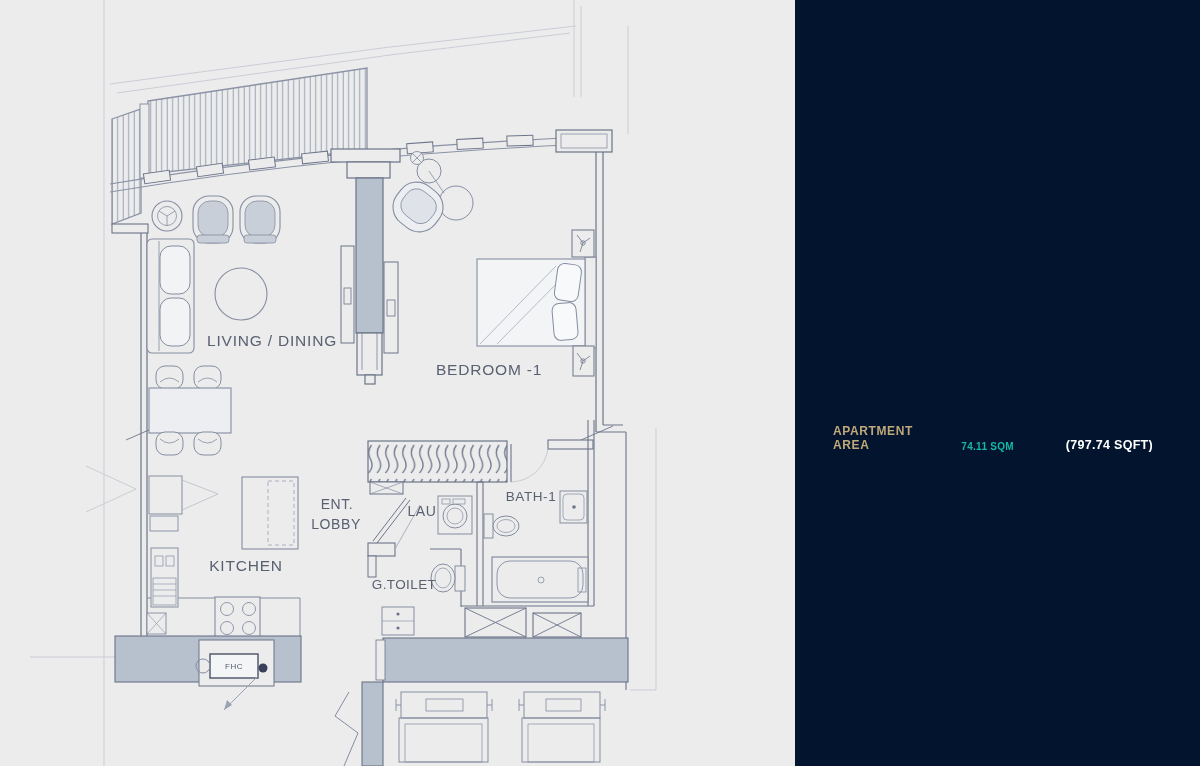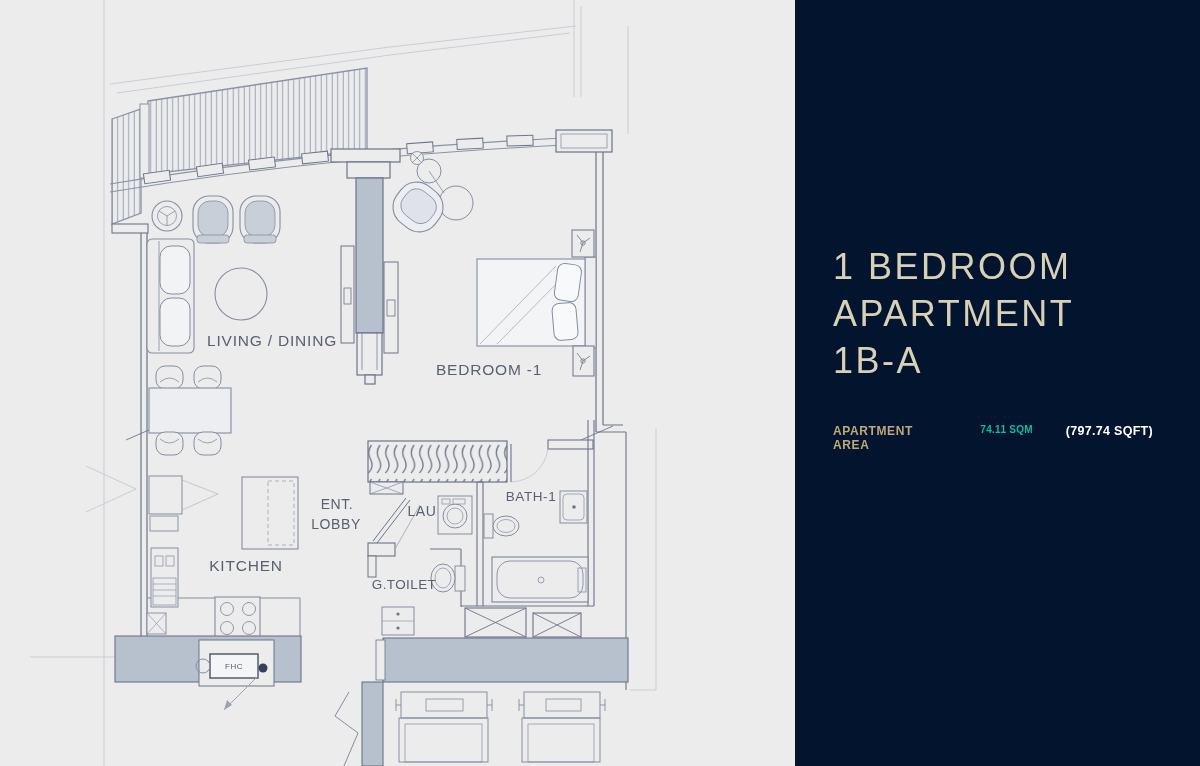--- a/index.html
+++ b/index.html
@@ -11,24 +11,24 @@
   .side-panel{
     position:absolute;left:795px;top:0;width:405px;height:766px;
     background:#02142e;
   }
   .panel-title{
     position:absolute;left:38px;top:243px;
     color:#d8d1b8;font-size:36px;line-height:47px;letter-spacing:2.5px;
     font-weight:400;
   }
   .area-table{position:absolute;left:38px;top:424px;width:320px;}
-  .area-row{display:flex;align-items:flex-start;margin-bottom:27px;}
+  .area-row{display:flex;align-items:flex-end;margin-bottom:27px;}
   .area-label{flex:1;color:#c0a87a;font-size:12px;font-weight:bold;letter-spacing:.6px;}
   .area-sqm{width:98px;text-align:right;color:#14b8a6;font-weight:bold;font-size:10px;letter-spacing:.3px;}
-  .area-sqft{width:120px;text-align:right;color:#ffffff;font-weight:bold;font-size:12.5px;letter-spacing:.3px;}
+  .area-sqft{width:120px;text-align:right;color:#ffffff;font-weight:bold;font-size:12.5px;letter-spacing:.3px;padding-left:19px;}
   svg text{font-family:"Liberation Sans",sans-serif;fill:#596070;}
 </style>
 </head>
 <body>
 
 <div class="stage">
 
   <div class="plan-wrap">
     <svg width="795" height="766" viewBox="0 0 795 766">
       <defs>
@@ -287,25 +287,20 @@
       <text x="246" y="571" font-size="15.5" text-anchor="middle" letter-spacing="0.8">KITCHEN</text>
       <text x="337" y="509" font-size="14" text-anchor="middle" letter-spacing="0.6">ENT.</text>
       <text x="336" y="529" font-size="14" text-anchor="middle" letter-spacing="0.6">LOBBY</text>
       <text x="422" y="516" font-size="14" text-anchor="middle" letter-spacing="0.6">LAU</text>
       <text x="531" y="501" font-size="13.5" text-anchor="middle" letter-spacing="0.6">BATH-1</text>
       <text x="404" y="589" font-size="13.5" text-anchor="middle" letter-spacing="0.4">G.TOILET</text>
     </svg>
   </div>
 
   <div class="side-panel">
-    <div class="panel-title">
-      <div>1 BEDROOM</div>
-      <div>APARTMENT</div>
-      <div>1B-A</div>
-    </div>
 
     <div class="area-table">
       <div class="area-row">
         <span class="area-label">APARTMENT AREA</span>
         <span class="area-sqm">74.11 SQM</span>
         <span class="area-sqft">(797.74 SQFT)</span>
       </div>
     </div>
   </div>
 

